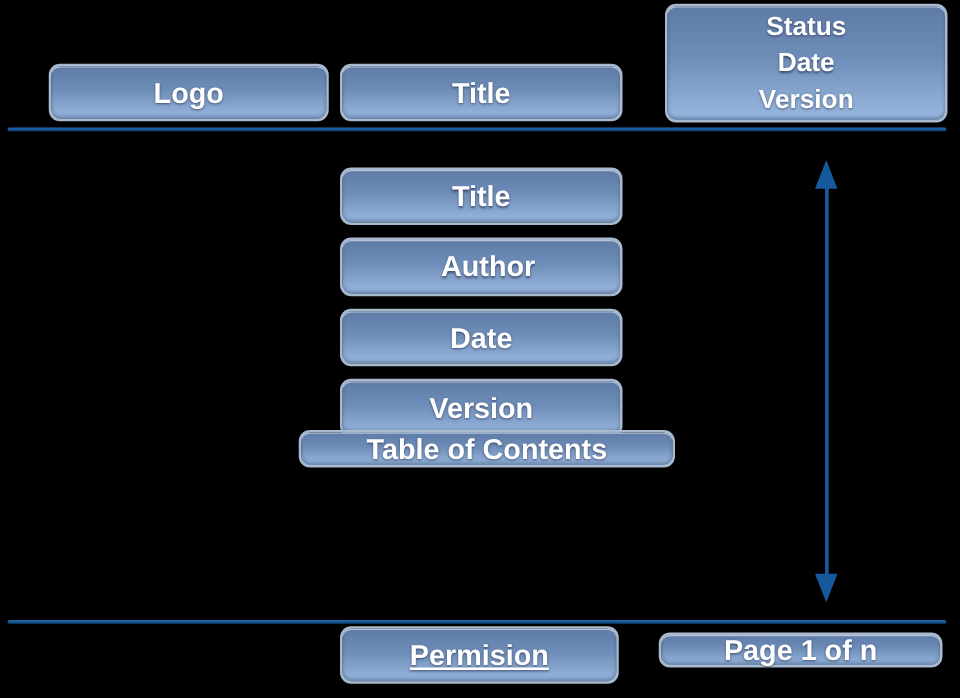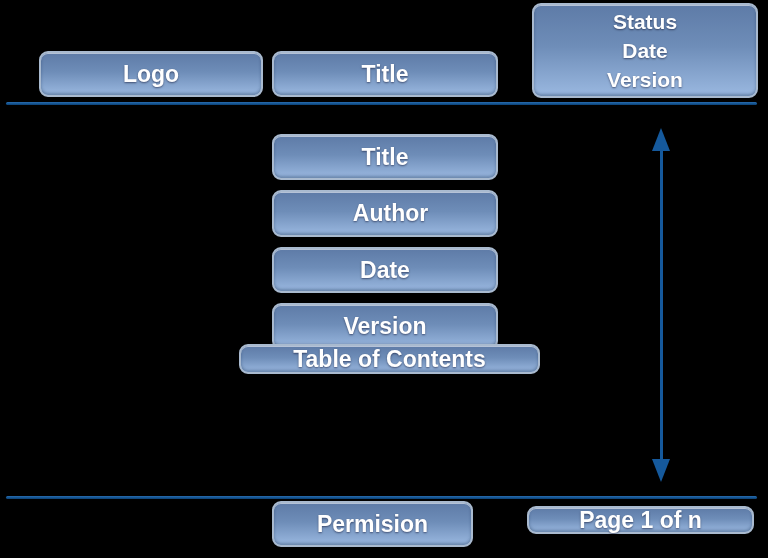--- a/index.html
+++ b/index.html
@@ -39,21 +39,21 @@
   .box-title-top  { left: 272px; top:  51px; width: 226px; height: 46px; }
   .box-status     { left: 532px; top:   3px; width: 226px; height: 95px;
                     font-size: 21px; line-height: 29px; }
   .box-status span{ white-space: pre-line; }
   .box-m-title    { left: 272px; top: 134px; width: 226px; height: 46px; }
   .box-m-author   { left: 272px; top: 190px; width: 226px; height: 47px; padding-left: 11px; }
   .box-m-date     { left: 272px; top: 247px; width: 226px; height: 46px; }
   .box-m-abstract { left: 272px; top: 303px; width: 226px; height: 47px; }
   .box-m-toc      { left: 239px; top: 344px; width: 301px; height: 30px; }
   .box-inst       { left:   8px; top: 505px; width: 222px; height: 46px; }
-  .box-perm       { left: 272px; top: 501px; width: 201px; height: 46px; }
+  .box-perm       { left: 272px; top: 501px; width: 223px; height: 46px; text-decoration: underline; }
   .box-page       { left: 527px; top: 506px; width: 227px; height: 28px; }
 
   .rule {
     position: absolute;
     left: 6px; width: 751px; height: 3px;
     background: linear-gradient(180deg, #2a6cae 0%, var(--rule, #12538f) 60%, #0d3f72 100%);
     border-radius: 2px;
   }
   .rule-top    { top: 102px; }
   .rule-bottom { top: 496px; }

